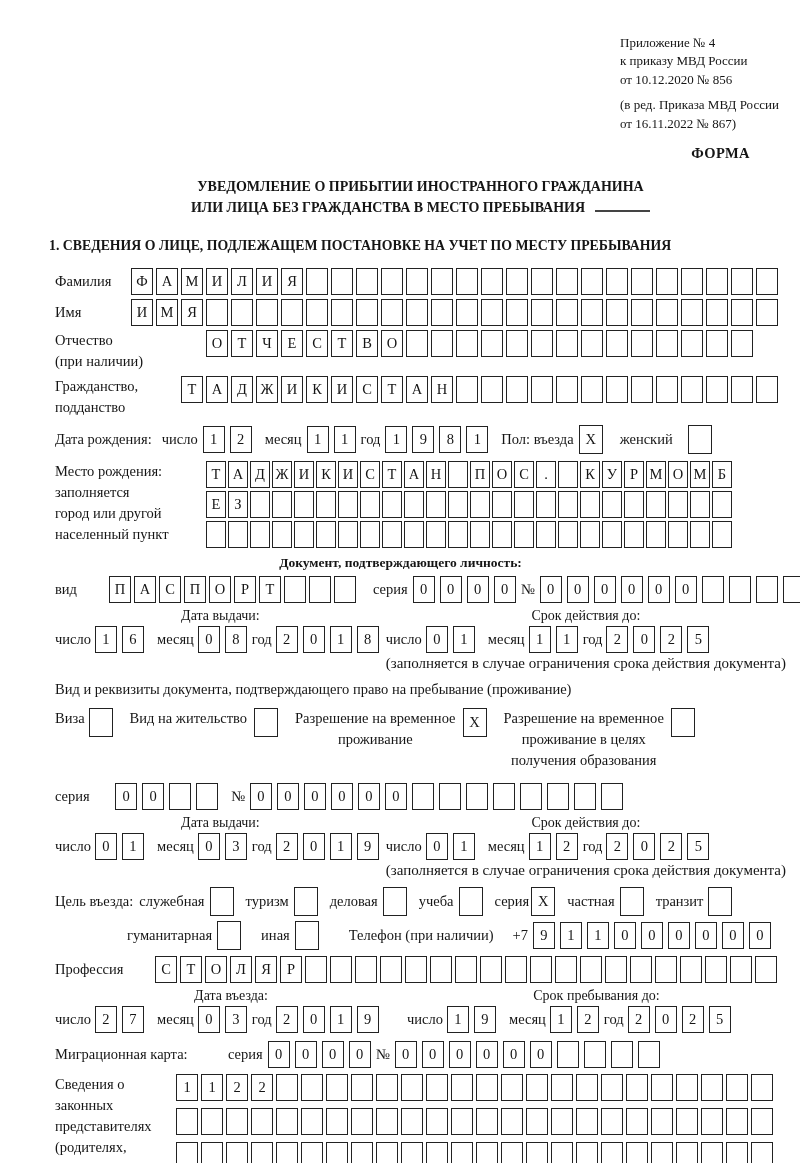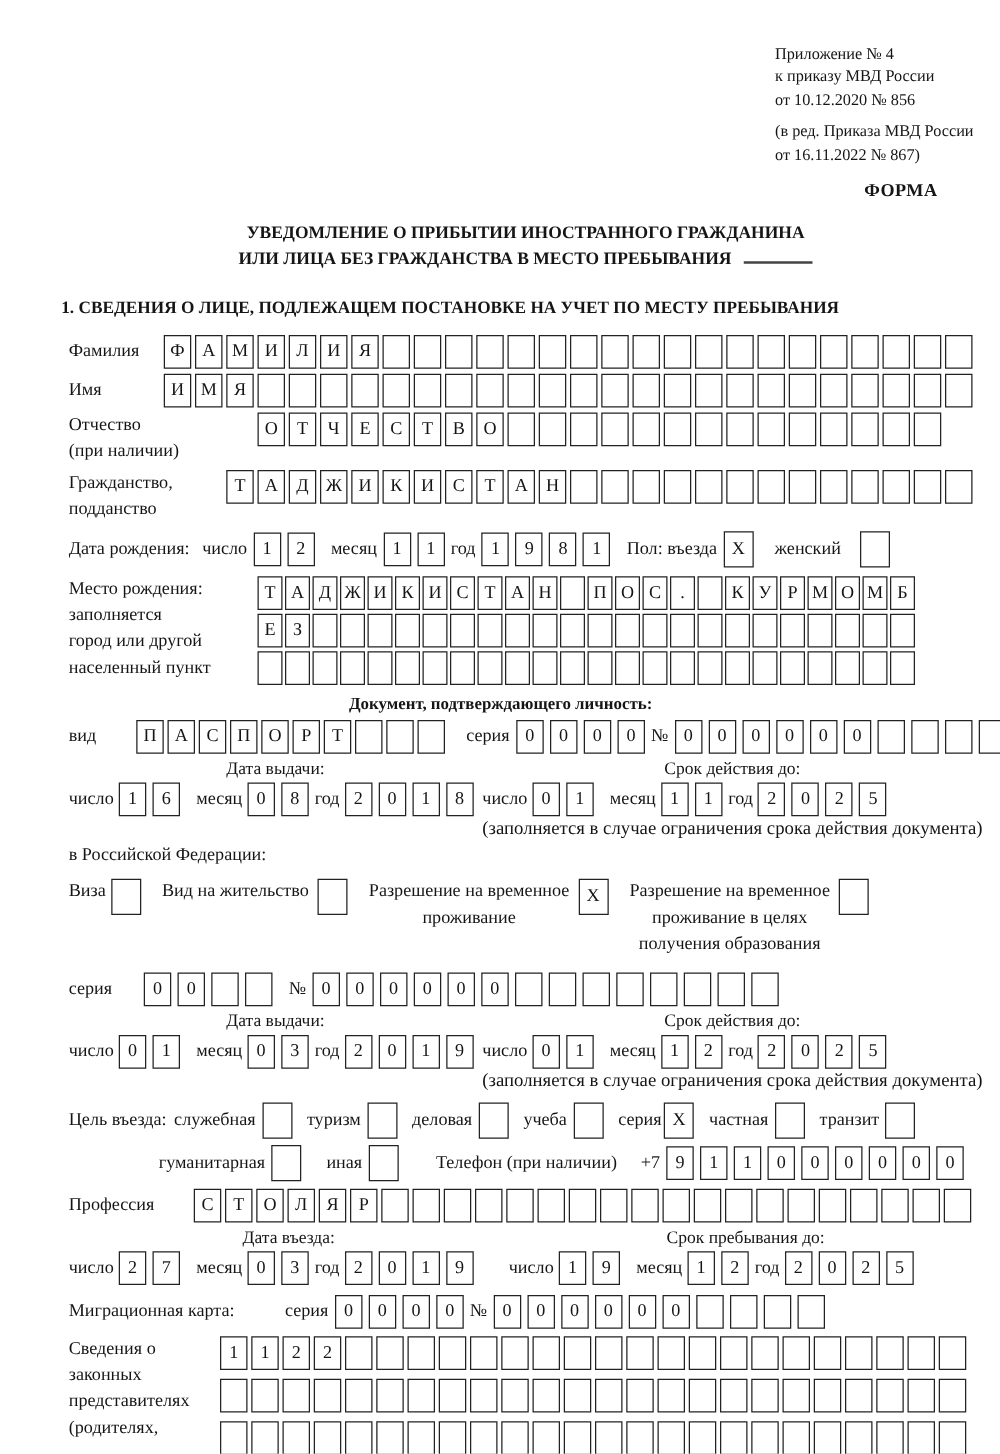--- a/index.html
+++ b/index.html
@@ -414,21 +414,21 @@
             <span class="cell">2</span>
             <span class="cell">0</span>
             <span class="cell">2</span>
             <span class="cell">5</span>
           </span>
       </div>
       <div class="dp-note">(заполняется в случае ограничения срока действия документа)</div>
     </div>
   </div>
 
-  <div class="para" style="margin-top:2px">в Российской Федерации:</div>
+  <div class="para">Вид и реквизиты документа, подтверждающего право на пребывание (проживание)</div>
 
   <div class="row opts">
     <span class="opt">
       <span class="olbl">Виза</span>
       <span class="cells chk" style="margin-left:4px">
           <span class="cell"></span>
         </span>
     </span>
     <span class="opt">
       <span class="olbl">Вид на жительство</span>

